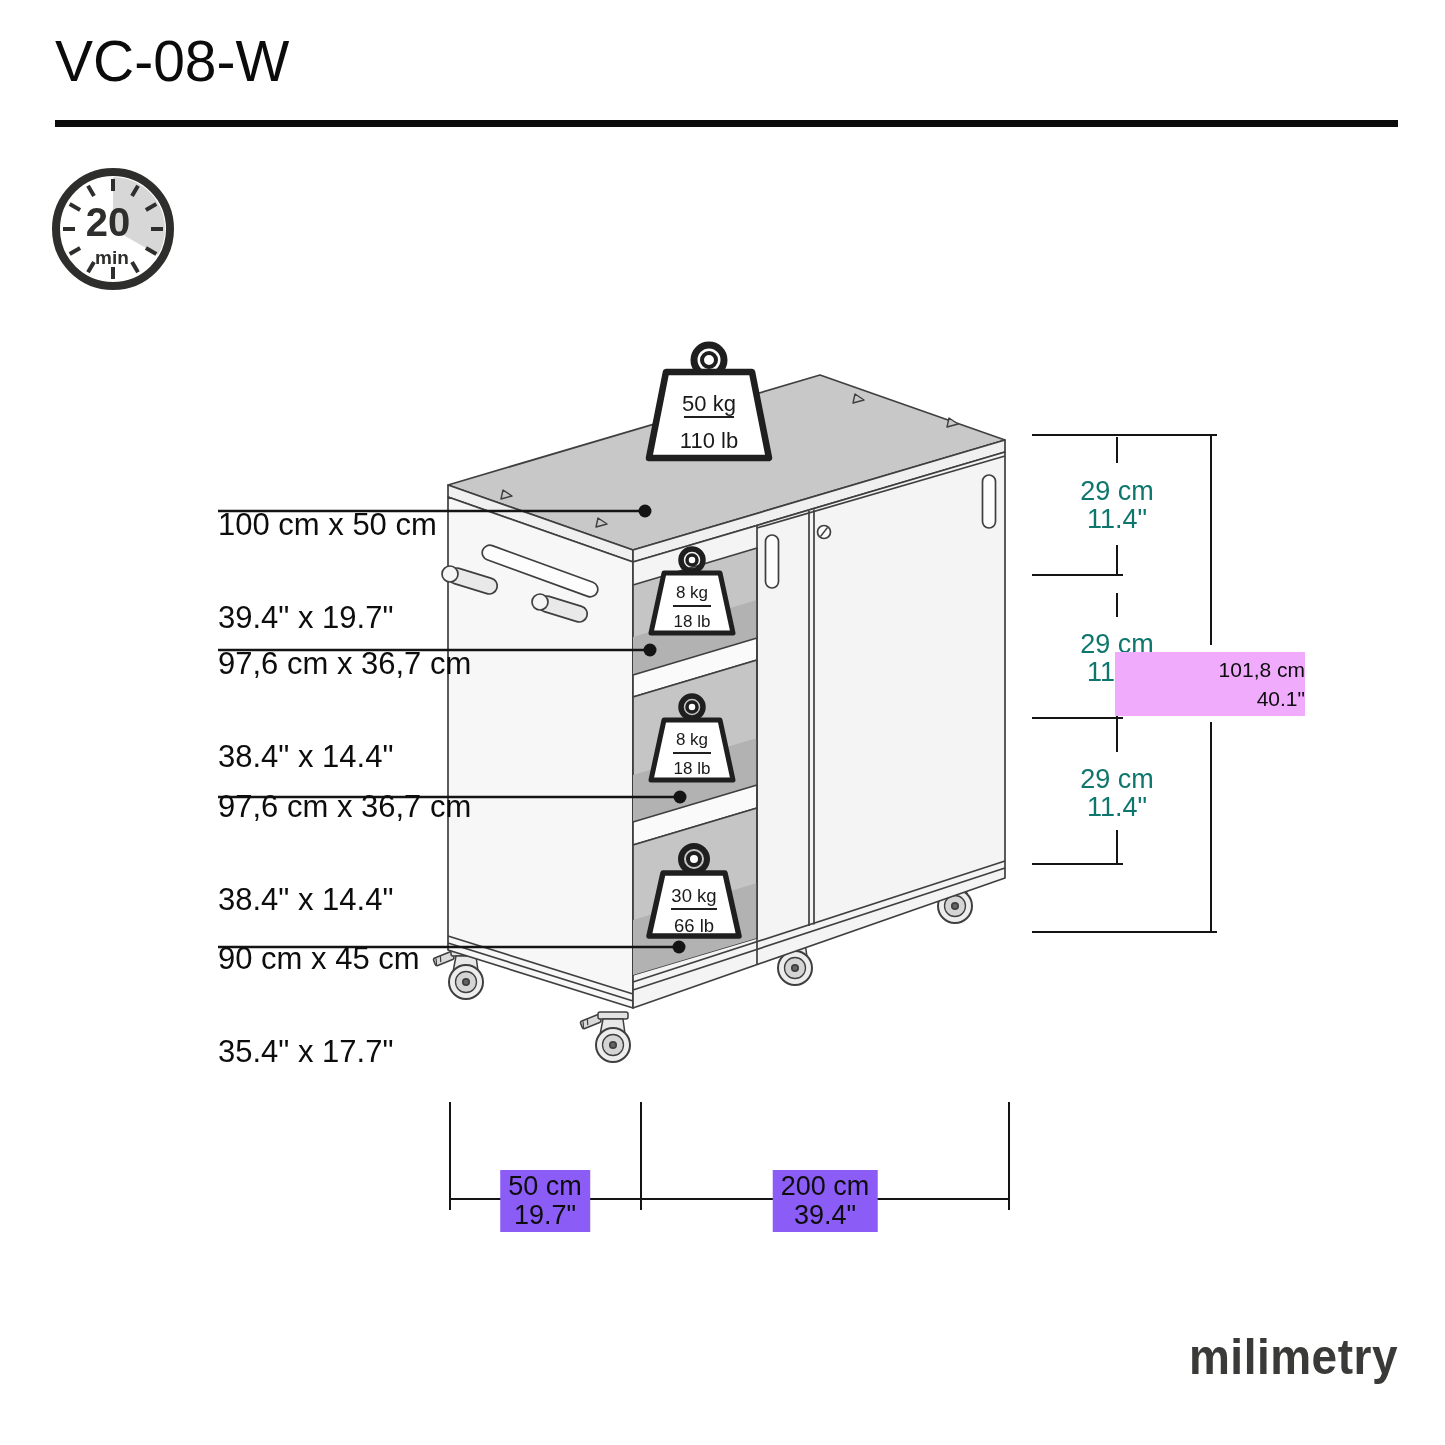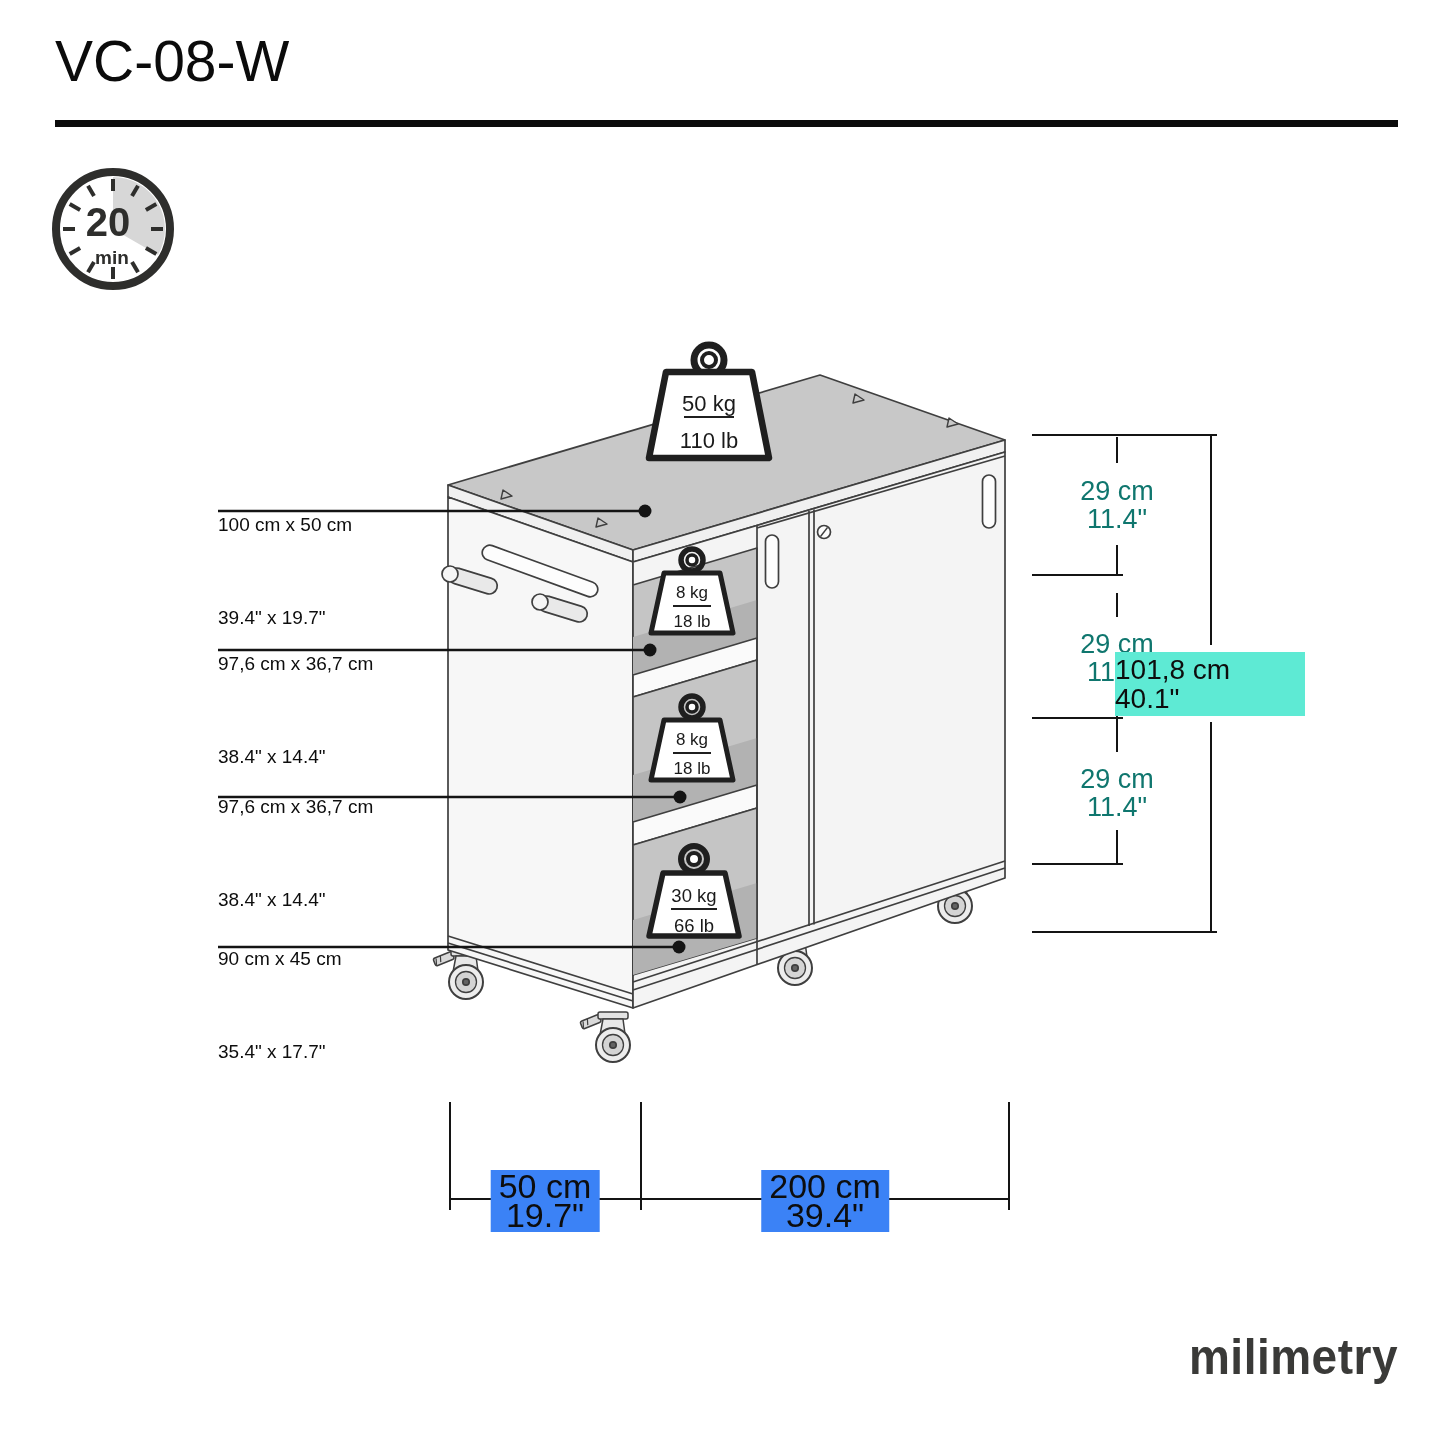--- a/index.html
+++ b/index.html
@@ -3,26 +3,26 @@
 <meta charset="utf-8">
 <style>
   html,body{margin:0;padding:0;background:#ffffff;}
   #page{position:relative;width:1445px;height:1445px;background:#ffffff;overflow:hidden;
         font-family:"Liberation Sans", sans-serif;color:#111;}
   #diagram{position:absolute;left:0;top:0;}
   .page-title{position:absolute;left:55px;top:30px;font-size:57px;line-height:62px;
               font-weight:400;letter-spacing:0px;color:#0b0b0b;}
   .title-rule{position:absolute;left:55px;top:120px;width:1343px;height:7px;background:#0b0b0b;}
   .clock{position:absolute;left:48px;top:165px;width:131px;height:131px;}
-  .dim-label{position:absolute;font-size:19px;line-height:31px;color:#0d0d0d;white-space:pre;}
+  .dim-label{position:absolute;font-size:31px;line-height:31px;color:#0d0d0d;white-space:pre;}
   .dim-right{position:absolute;width:150px;text-align:center;font-size:27px;line-height:27.5px;color:#0f766e;}
-  .dim-total{position:absolute;width:190px;text-align:left;font-size:28px;line-height:29px;
-             color:#0d0d0d;background:#5eead4;padding:3px 0;}
-  .dim-bottom{position:absolute;transform:translateX(-50%);background:#3b82f6;padding:2px 8px;
-              text-align:center;font-size:34px;line-height:29px;color:#0d0d0d;}
+  .dim-total{position:absolute;width:190px;text-align:right;font-size:21px;line-height:29px;
+             color:#0d0d0d;background:#f0abfc;padding:3px 0;}
+  .dim-bottom{position:absolute;transform:translateX(-50%);background:#8b5cf6;padding:2px 8px;
+              text-align:center;font-size:27px;line-height:29px;color:#0d0d0d;}
   .logo{position:absolute;right:47px;top:1330px;font-size:46px;font-weight:700;
         letter-spacing:0.5px;color:#3a3a38;transform:scaleY(1.08);}
 </style>
 </head>
 <body>
 
 <div id="page">
 
   <svg id="diagram" width="1445" height="1445" viewBox="0 0 1445 1445">
 

